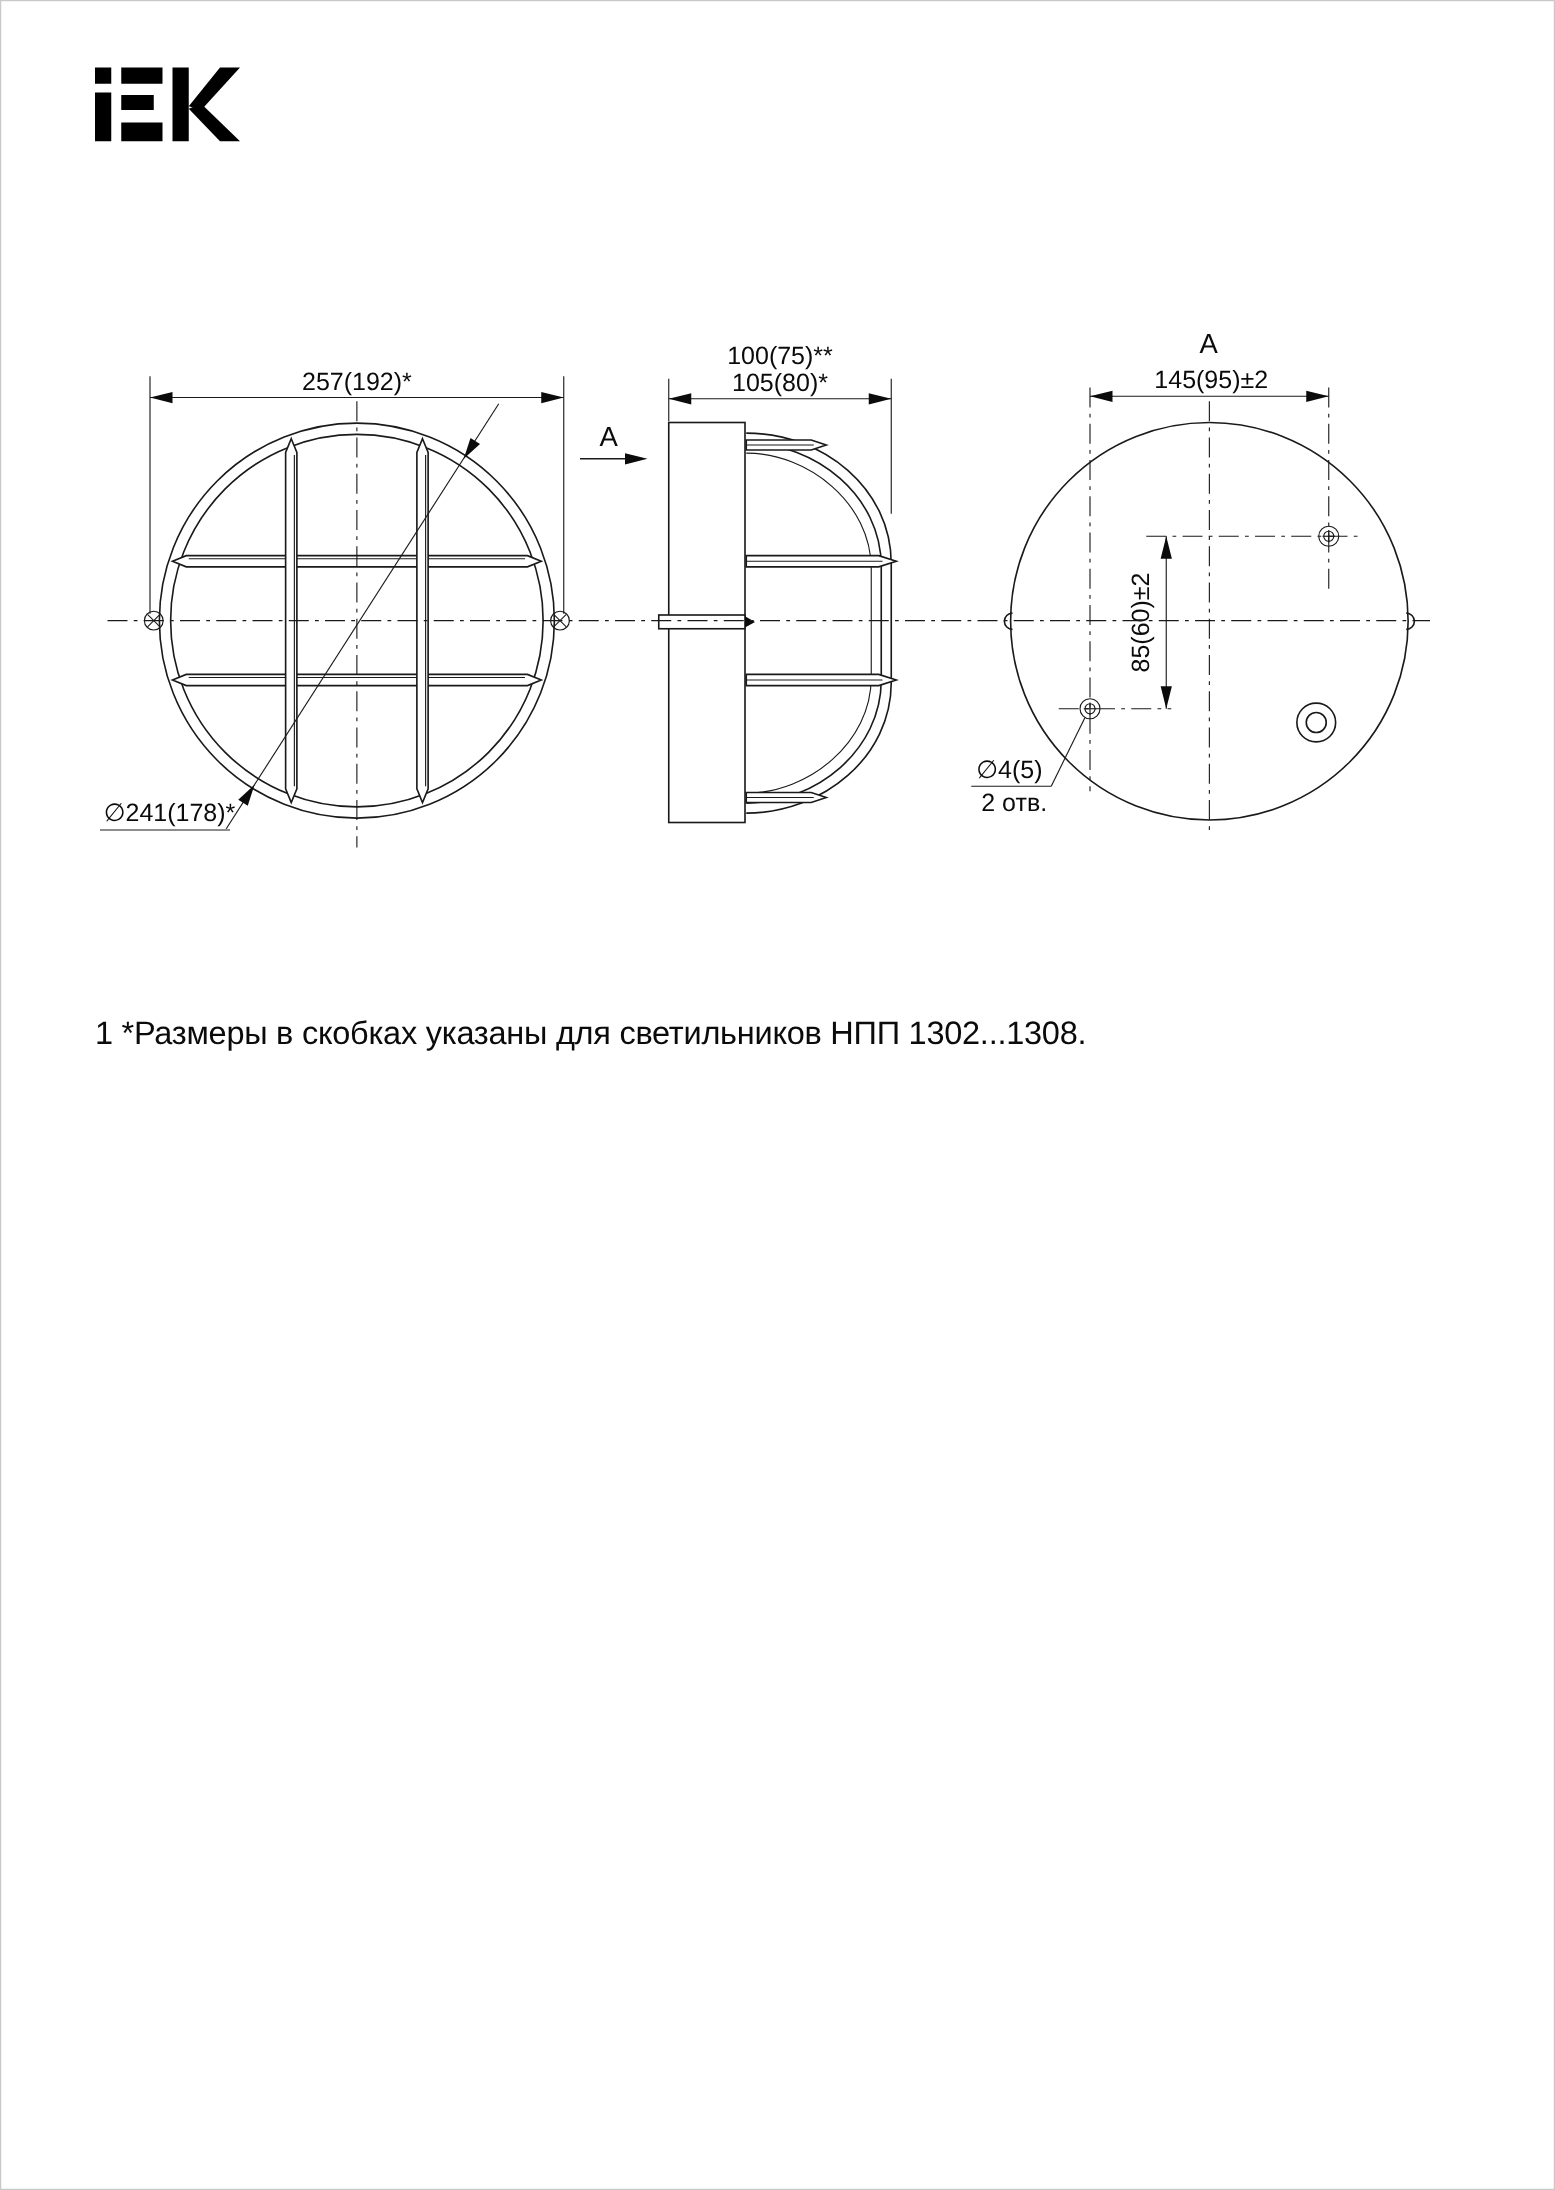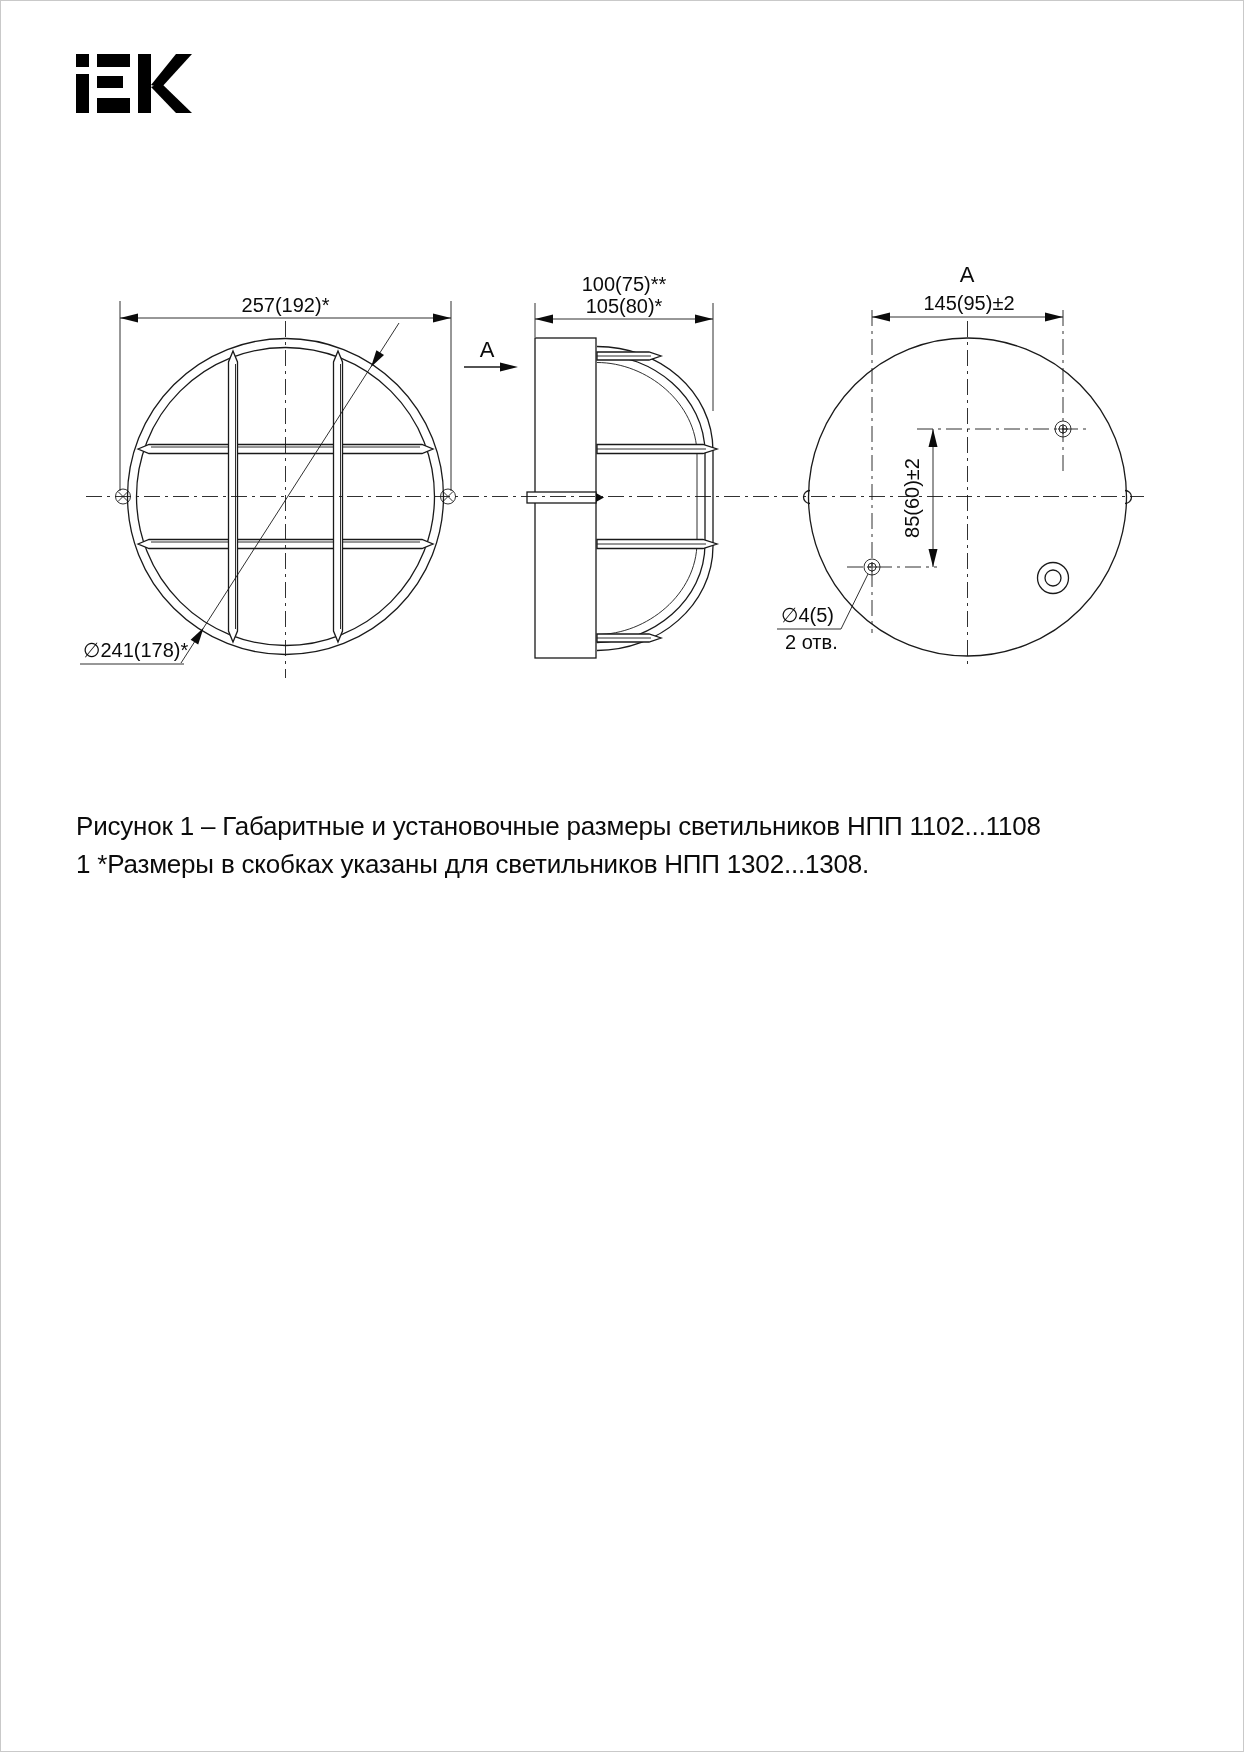--- a/index.html
+++ b/index.html
@@ -182,15 +182,14 @@
       <line class="thin" x1="776" y1="628" x2="840" y2="628"></line>
       <text class="dimtext" x="780" y="621" text-anchor="start">∅4(5)</text>
       <text class="dimtext" x="784" y="648" text-anchor="start">2 отв.</text>
     </g>
   </g>
 
   <line class="cl" x1="85" y1="495.5" x2="1143" y2="495.5"></line>
 </svg>
 
 <div id="caption">
-  <div>Рисунок 1 – Габаритные и установочные размеры светильников НПП 1102...1108</div>
   <div>1 *Размеры в скобках указаны для светильников НПП 1302...1308.</div>
 </div>
 
 </body></html>

